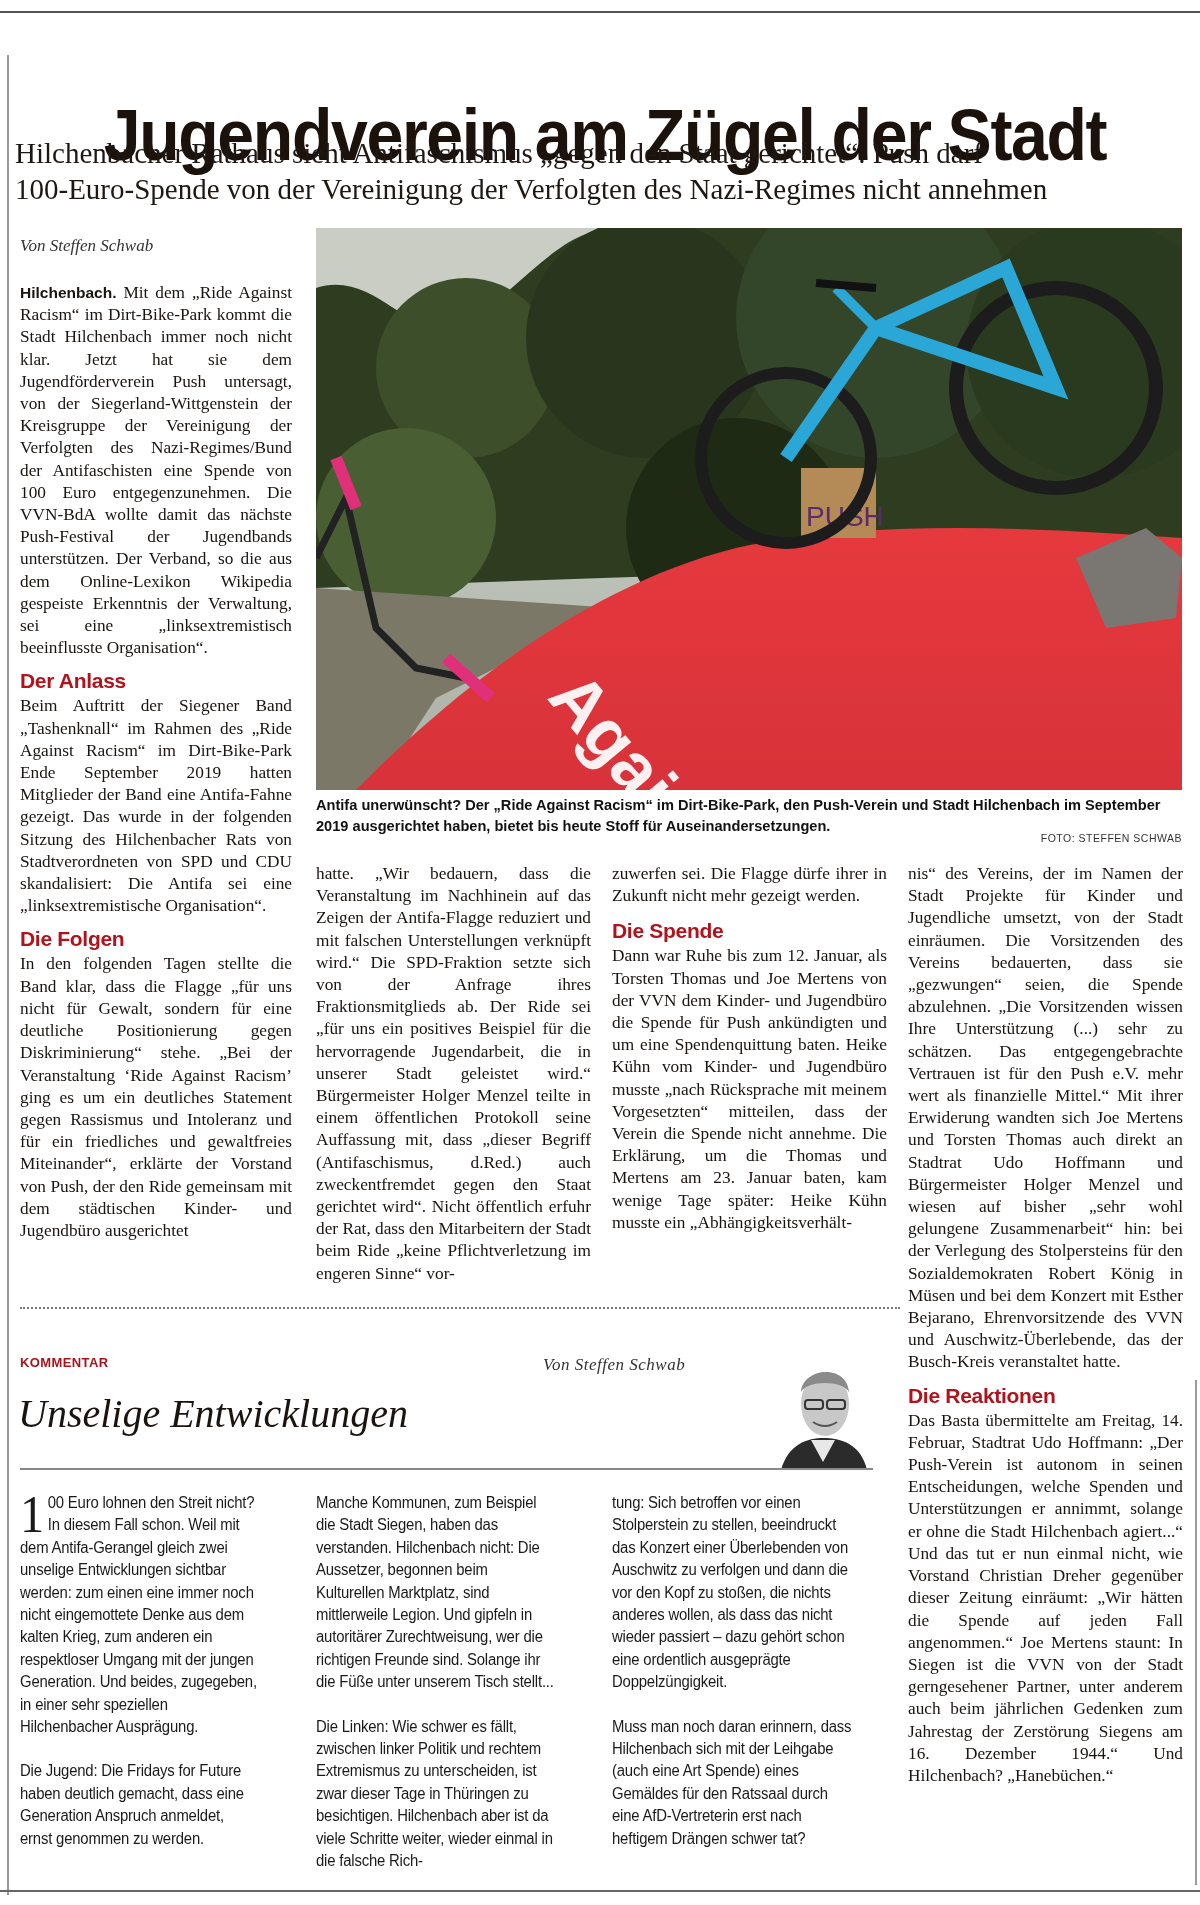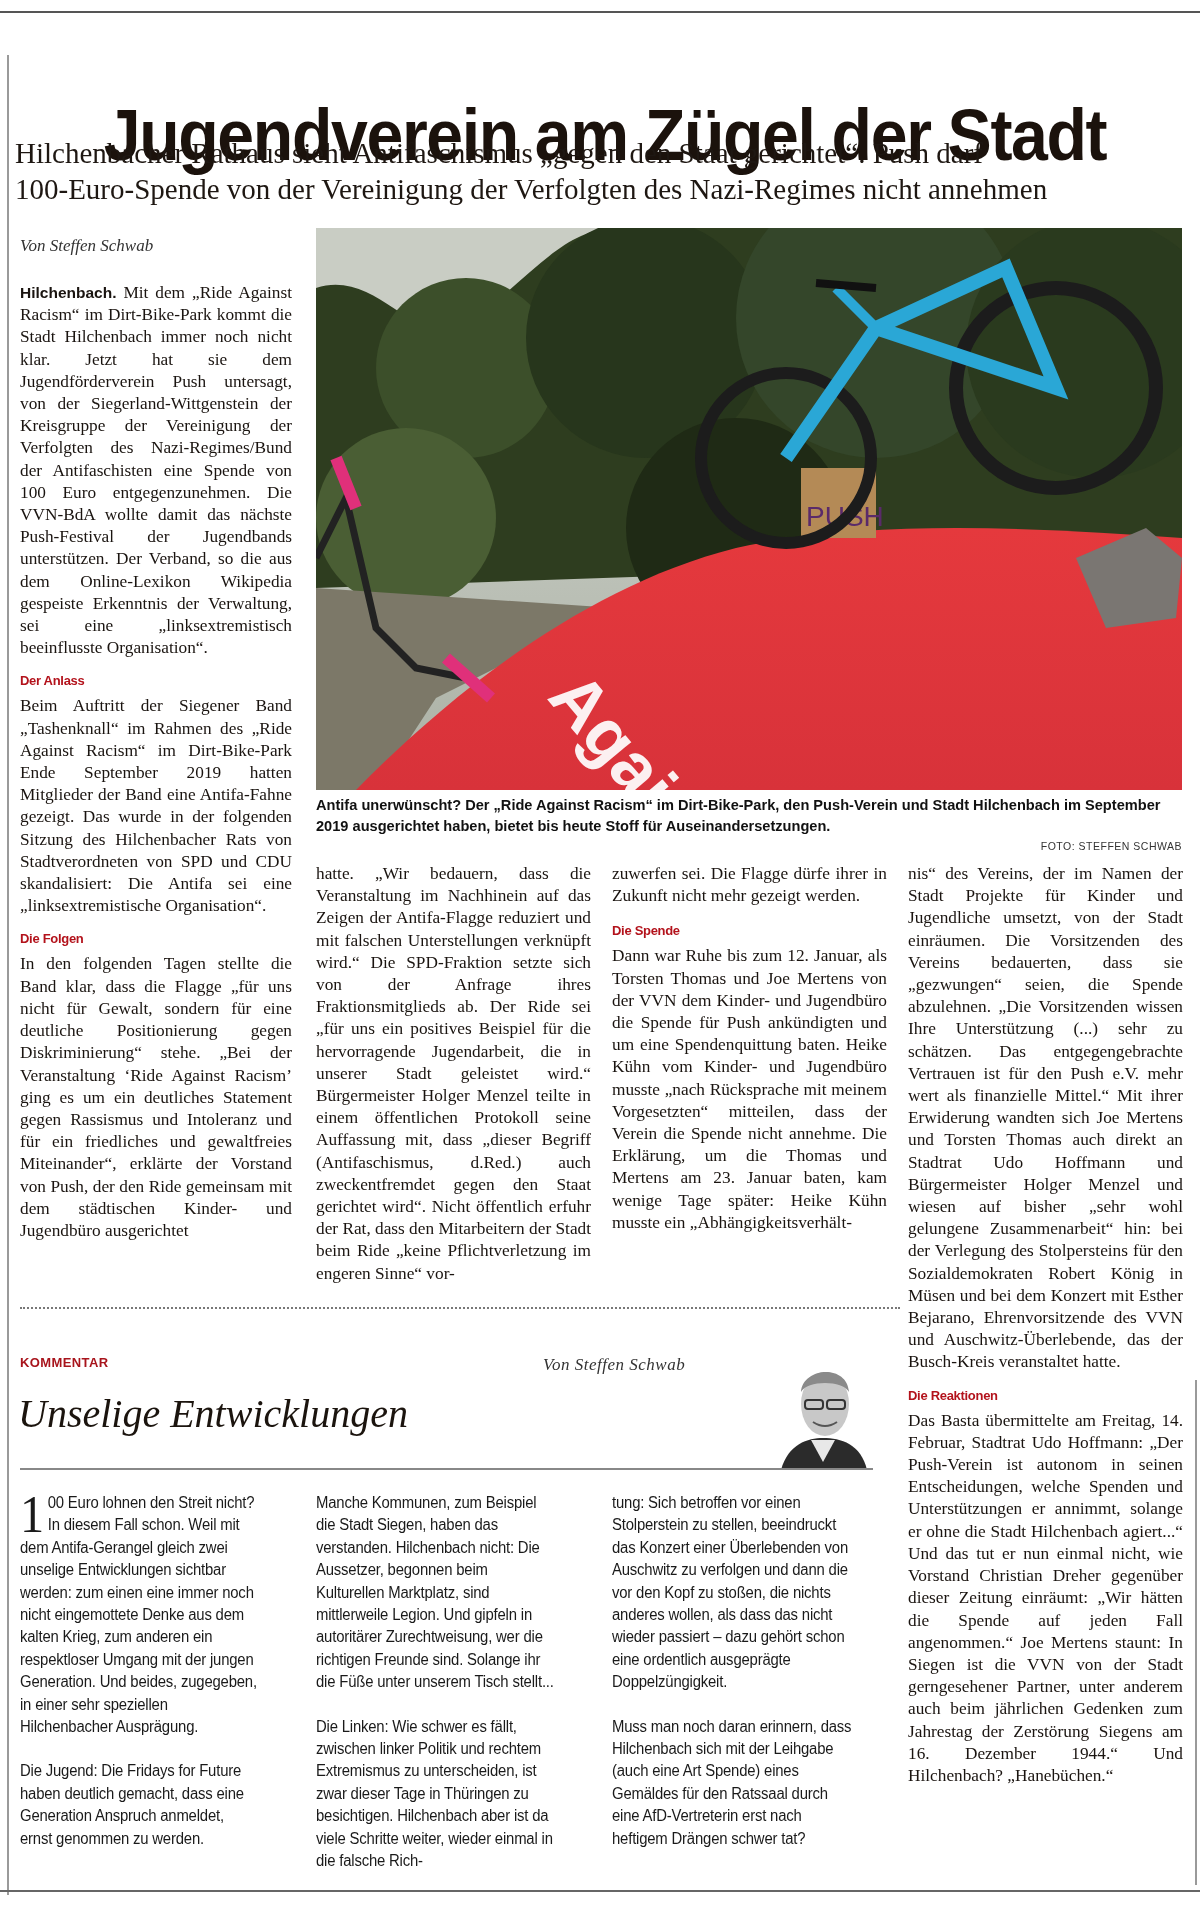--- a/index.html
+++ b/index.html
@@ -6,25 +6,25 @@
   body{width:1200px;height:1905px;position:relative;overflow:hidden;font-family:"Liberation Serif","DejaVu Serif",serif;color:#1a1410;}
   .topline{position:absolute;left:0;top:11px;width:1200px;height:2px;background:#555;}
   .leftline{position:absolute;left:7px;top:55px;width:2px;height:1840px;background:#9a9a9a;}
   .rightline{position:absolute;left:1195px;top:1380px;width:2px;height:505px;background:#9a9a9a;}
   .botline{position:absolute;left:0;top:1890px;width:1200px;height:2px;background:#666;}
   .headline{position:absolute;left:20px;top:42px;width:1170px;text-align:center;font-family:"Liberation Sans","DejaVu Sans",sans-serif;font-weight:bold;font-size:72px;letter-spacing:-1.5px;line-height:90px;color:#1b120c;transform:scaleX(0.92);transform-origin:center;}
   .subhead{position:absolute;left:15px;top:135px;width:1180px;text-align:left;font-size:29px;line-height:36px;color:#1e1712;}
   .byline{position:absolute;left:20px;top:236px;font-style:italic;font-size:17px;color:#333;}
   .col{position:absolute;font-size:17.3px;line-height:22.2px;text-align:justify;hyphens:manual;}
   .col p{margin:0;}
-  .sec{font-family:"Liberation Sans","DejaVu Sans",sans-serif;font-weight:bold;color:#b3121b;font-size:13px;line-height:24px;margin:10px 0 2px 0;letter-spacing:-0.3px;}
+  .sec{font-family:"Liberation Sans","DejaVu Sans",sans-serif;font-weight:bold;color:#b3121b;font-size:21px;line-height:24px;margin:10px 0 2px 0;letter-spacing:-0.3px;}
   .lead{font-family:"Liberation Sans","DejaVu Sans",sans-serif;font-weight:bold;font-size:15.5px;}
   .photo{position:absolute;left:316px;top:228px;width:866px;height:562px;overflow:hidden;background:#2f3b22;}
   .caption{position:absolute;left:316px;top:795px;width:866px;font-family:"Liberation Sans","DejaVu Sans",sans-serif;font-weight:bold;font-size:14.6px;line-height:21px;color:#111;}
-  .credit{font-weight:normal;font-size:10.5px;letter-spacing:0.5px;color:#333;float:right;margin-top:20px;text-align:center;}
+  .credit{font-weight:normal;font-size:10.5px;letter-spacing:0.5px;color:#333;float:right;margin-top:12px;text-align:center;}
   .dots{position:absolute;left:20px;top:1307px;width:880px;border-top:2px dotted #777;}
   .kom-label{position:absolute;left:20px;top:1355px;font-family:"Liberation Sans","DejaVu Sans",sans-serif;font-weight:bold;color:#a8141c;font-size:13px;letter-spacing:0.4px;}
   .kom-byline{position:absolute;left:543px;top:1355px;font-style:italic;font-size:17px;color:#333;letter-spacing:0.5px;}
   .kom-title{position:absolute;left:18px;top:1390px;font-style:italic;font-size:40px;color:#1b140e;}
   .portrait{position:absolute;left:773px;top:1352px;width:100px;height:118px;}
   .kom-rule{position:absolute;left:20px;top:1468px;width:853px;height:2px;background:#888;}
   .kcol{position:absolute;font-family:"Liberation Sans","DejaVu Sans",sans-serif;font-size:16px;line-height:22.4px;color:#1a1a1a;letter-spacing:-0.2px;transform:scaleX(0.93);transform-origin:left top;width:258px;}
   .kcol p{margin:0;}
   .kcol .gap{height:22px;}
   .dropcap{float:left;font-family:"Liberation Serif","DejaVu Serif",serif;font-size:52px;line-height:42px;margin:2px 4px 0 0;}

